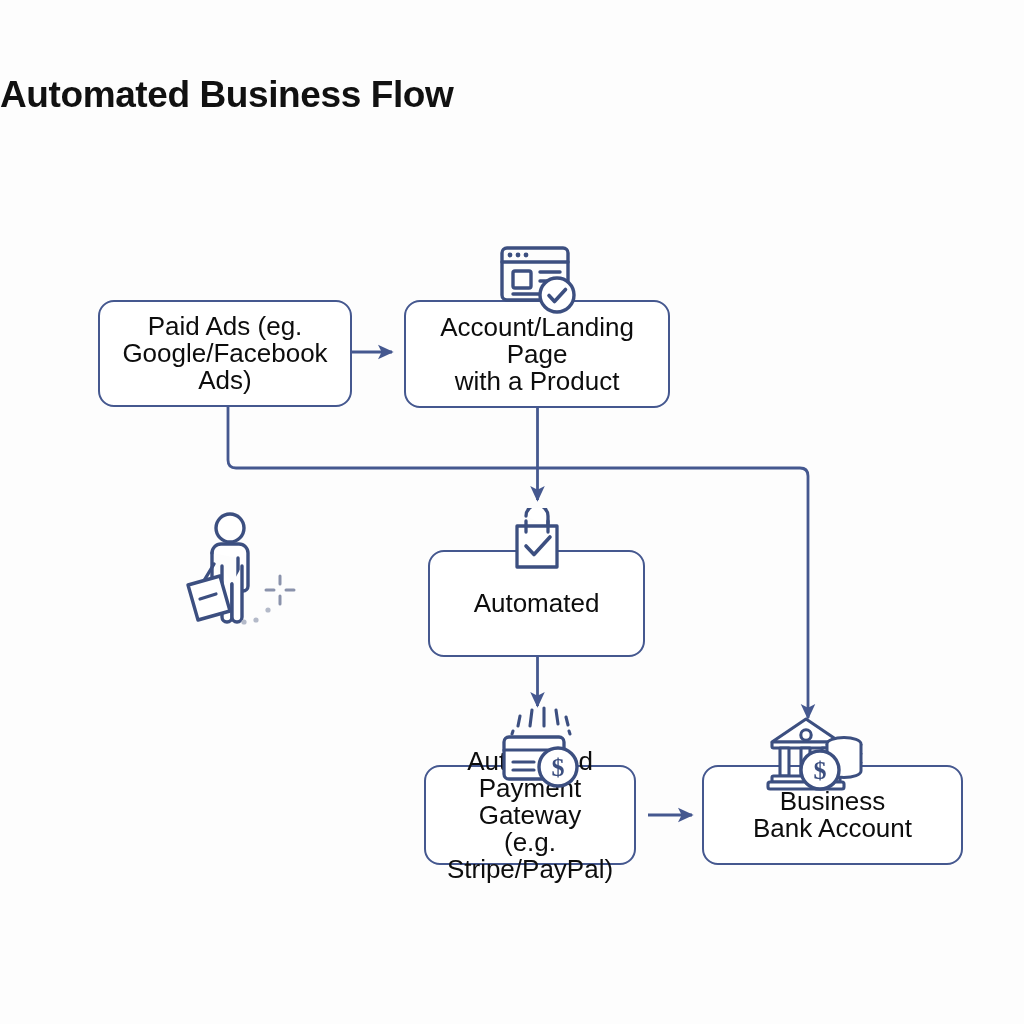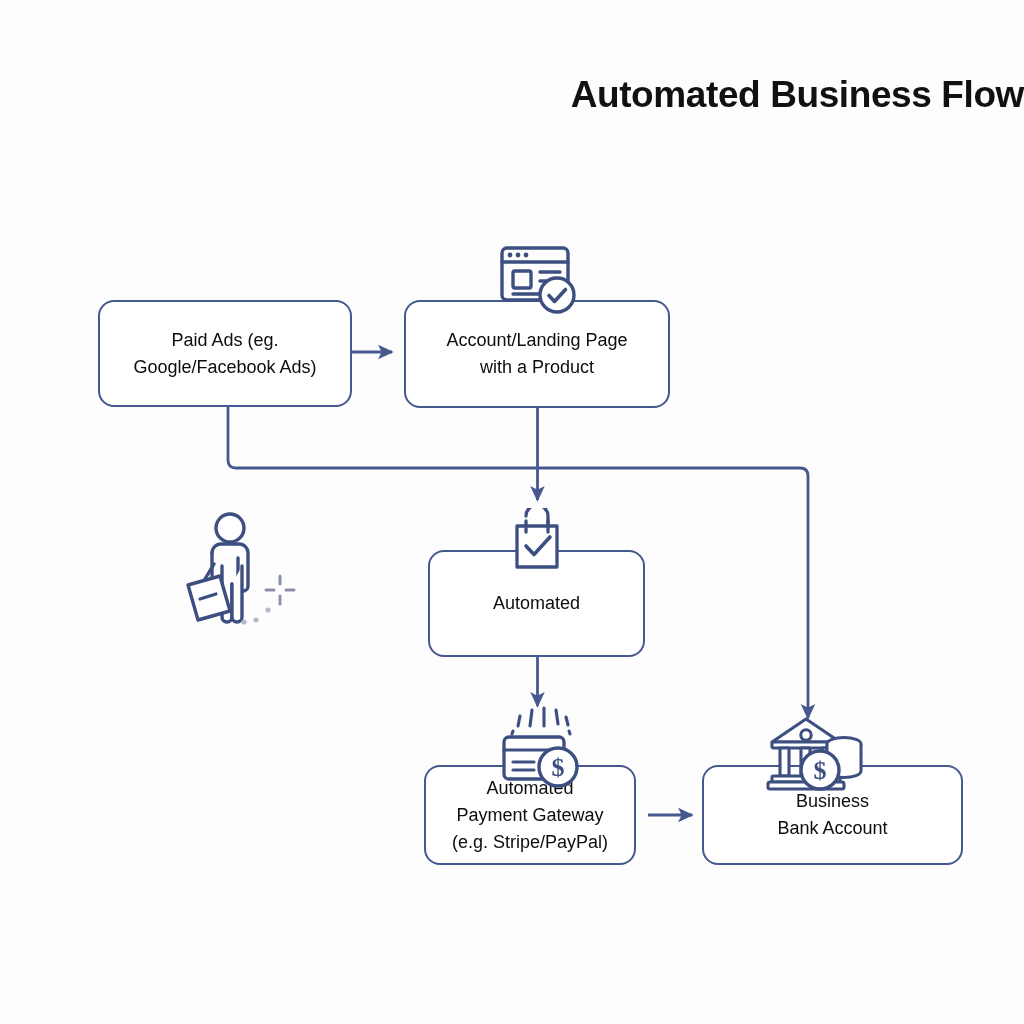--- a/index.html
+++ b/index.html
@@ -25,40 +25,40 @@
     top: 0;
     width: 1024px;
     height: 1024px;
     pointer-events: none;
   }
   .title {
     position: absolute;
     left: 0;
     top: 74px;
     width: 1024px;
-    text-align: right;
+    text-align: left;
     font-size: 37px;
     font-weight: 700;
     letter-spacing: -0.4px;
     color: #111111;
   }
   .node {
     position: absolute;
     box-sizing: border-box;
     border: 2.6px solid #45588f;
     border-radius: 16px;
     background: #ffffff;
     display: flex;
     align-items: center;
     justify-content: center;
     z-index: 3;
   }
   .node-label {
     text-align: center;
-    font-size: 18px;
+    font-size: 26px;
     line-height: 27px;
     color: #0d0d0d;
     padding: 0 10px;
     white-space: pre-line;
   }
   .node-icon {
     position: absolute;
     z-index: 4;
     pointer-events: none;
   }

